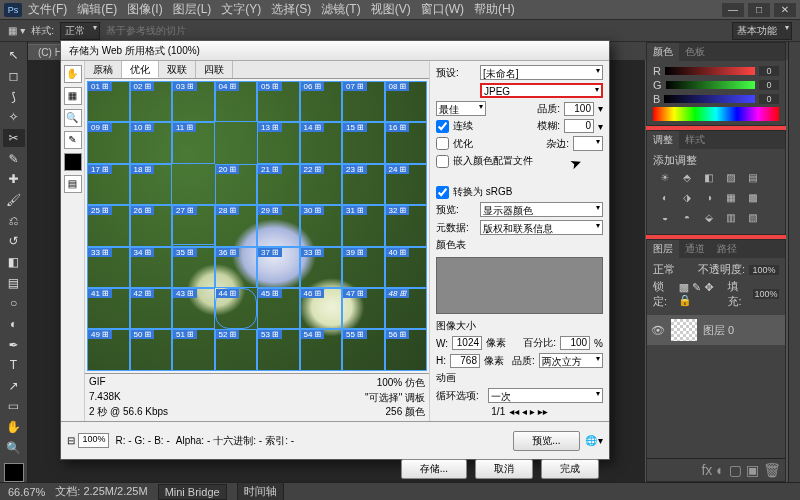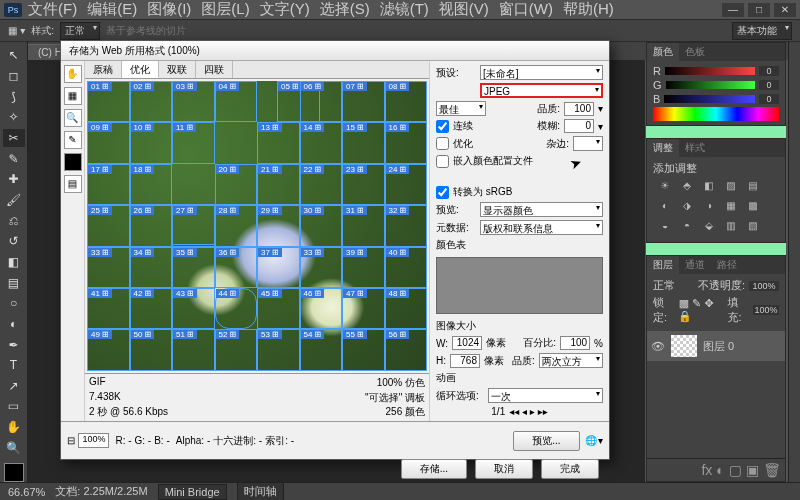--- a/index.html
+++ b/index.html
@@ -1,36 +1,36 @@
 <!DOCTYPE html>
 <html><head>
 <meta charset="utf-8">
 <style>
 *{margin:0;padding:0;box-sizing:border-box;font-family:"Microsoft YaHei",SimSun,sans-serif;font-size:11px;color:#ccc;user-select:none}
 body{background:#535353;width:800px;height:500px;overflow:hidden;position:relative}
 .menubar{background:#535353;height:20px;display:flex;align-items:center;padding:0 4px;border-bottom:1px solid #2a2a2a}
 .menubar .logo{width:18px;height:14px;background:#1a2e4a;color:#9cf;text-align:center;font-size:9px;line-height:14px;margin-right:6px;border-radius:2px}
-.menubar span{margin-right:10px;font-size:15px;cursor:default}
+.menubar span{margin-right:10px;font-size:12px;cursor:default}
 .winctrl{margin-left:auto;display:flex;gap:4px}
 .winctrl div{width:22px;height:14px;background:#3a3a3a;text-align:center;line-height:14px;font-size:10px}
 .optbar{background:#424242;height:22px;display:flex;align-items:center;padding:0 8px;border-bottom:1px solid #2a2a2a;gap:6px}
 .optbar .lbl{font-size:10px}
 .optbar .sel{background:#333;border:1px solid #222;padding:1px 14px 1px 4px;font-size:10px;position:relative}
 .optbar .sel:after{content:"▾";position:absolute;right:2px;top:0;font-size:8px}
 .right-strip{position:absolute;right:0;top:42px;width:12px;height:440px;background:#424242;border-left:1px solid #222}
 .tabstrip{background:#424242;height:18px;display:flex;align-items:end;padding-left:28px}
 .tab{background:#535353;padding:2px 10px;font-size:10px;border-top:1px solid #666}
 .center{position:absolute;left:28px;top:60px;right:155px;bottom:18px;background:#262626}
 .toolbar{position:absolute;left:0;top:42px;width:28px;bottom:18px;background:#424242;border-right:1px solid #222;display:flex;flex-direction:column;align-items:center;padding-top:4px;gap:2px}
 .tool{width:22px;height:20px;background:#424242;display:flex;align-items:center;justify-content:center;font-size:12px;color:#ddd}
 .tool.act{background:#2a2a2a}
 .swatch{width:20px;height:20px;background:#000;border:1px solid #888;margin-top:4px}
 .status{position:absolute;left:0;right:0;bottom:0;height:18px;background:#424242;border-top:1px solid #222;display:flex;align-items:center;padding:0 8px;font-size:10px;gap:10px}
 .status .mb{background:#333;padding:1px 6px;border:1px solid #222}
-.panels{position:absolute;right:14px;top:42px;width:140px;bottom:18px;background:#86efac;display:flex;flex-direction:column;gap:12px}
+.panels{position:absolute;right:14px;top:42px;width:140px;bottom:18px;background:#ef4444;display:flex;flex-direction:column;gap:4px}
 .panel{background:#424242;border:1px solid #2a2a2a}
 .ptabs{display:flex;background:#363636;height:18px}
 .ptab{padding:2px 6px;font-size:10px;background:#424242}
 .ptab.dim{background:#363636;color:#888}
 .pbody{padding:4px 6px;font-size:10px}
 .crow{display:flex;align-items:center;gap:4px;margin-bottom:2px}
 .crow .bar{flex:1;height:8px;background:linear-gradient(90deg,#000,#f44);position:relative}
 .crow .bar.g{background:linear-gradient(90deg,#000,#4f4)}
 .crow .bar.b{background:linear-gradient(90deg,#000,#44f)}
 .num{background:#333;width:20px;text-align:center;font-size:9px}
@@ -260,21 +260,21 @@
             </div>
             <div class="sl" style="left: 12.5%; top: 0%; width: 12.5%; height: 14.28%;">
               <span>02 ⊞</span>
             </div>
             <div class="sl" style="left: 25%; top: 0%; width: 12.5%; height: 14.28%;">
               <span>03 ⊞</span>
             </div>
             <div class="sl" style="left: 37.5%; top: 0%; width: 12.5%; height: 14.28%;">
               <span>04 ⊞</span>
             </div>
-            <div class="sl" style="left: 50%; top: 0%; width: 12.5%; height: 14.28%; margin-left: 20px;">
+            <div class="sl" style="left: 50%; top: 0%; width: 12.5%; height: 14.28%;">
               <span>05 ⊞</span>
             </div>
             <div class="sl" style="left: 62.5%; top: 0%; width: 12.5%; height: 14.28%;">
               <span>06 ⊞</span>
             </div>
             <div class="sl" style="left: 75%; top: 0%; width: 12.5%; height: 14.28%;">
               <span>07 ⊞</span>
             </div>
             <div class="sl" style="left: 87.5%; top: 0%; width: 12.5%; height: 14.28%;">
               <span>08 ⊞</span>
@@ -386,21 +386,21 @@
             </div>
             <div class="sl" style="left: 50%; top: 71.4%; width: 12.5%; height: 14.28%;">
               <span>45 ⊞</span>
             </div>
             <div class="sl" style="left: 62.5%; top: 71.4%; width: 12.5%; height: 14.28%;">
               <span>46 ⊞</span>
             </div>
             <div class="sl" style="left: 75%; top: 71.4%; width: 12.5%; height: 14.28%;">
               <span>47 ⊞</span>
             </div>
-            <div class="sl" style="left: 87.5%; top: 71.4%; width: 12.5%; height: 14.28%;">
+            <div class="sl" style="left: 87.5%; top: 71.4%; width: 12.5%; height: 14.28%; font-style: italic;">
               <span>48 ⊞</span>
             </div>
             <div class="sl" style="left: 0%; top: 85.68%; width: 12.5%; height: 14.28%;">
               <span>49 ⊞</span>
             </div>
             <div class="sl" style="left: 12.5%; top: 85.68%; width: 12.5%; height: 14.28%;">
               <span>50 ⊞</span>
             </div>
             <div class="sl" style="left: 25%; top: 85.68%; width: 12.5%; height: 14.28%;">
               <span>51 ⊞</span>

